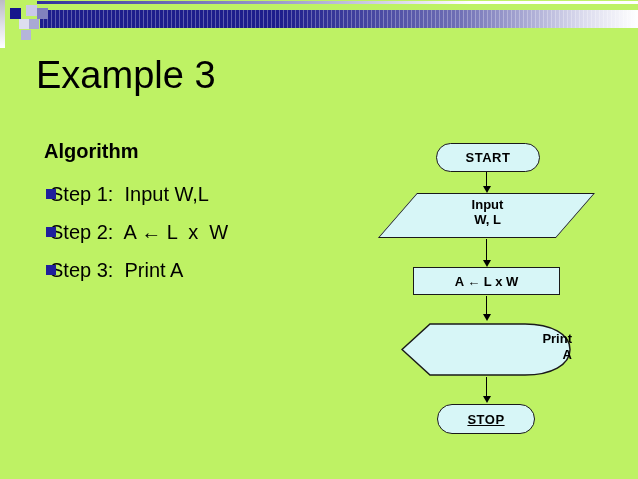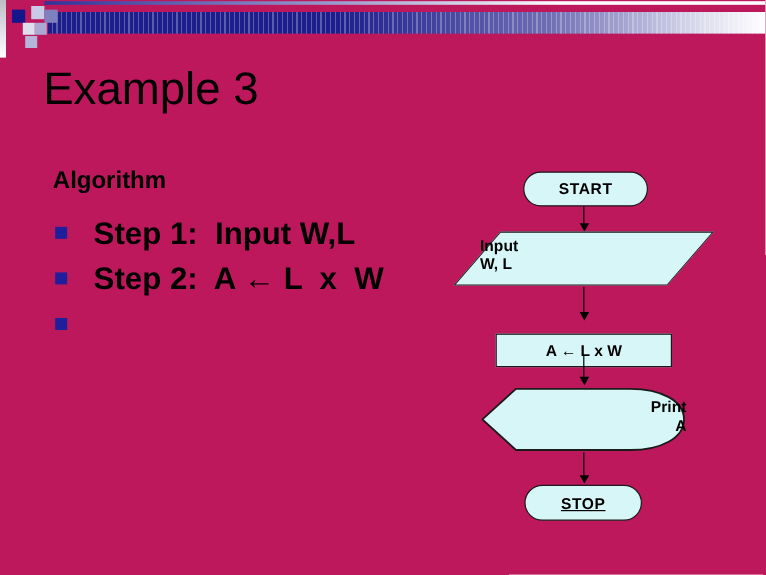--- a/index.html
+++ b/index.html
@@ -1,17 +1,17 @@
 <!DOCTYPE html>
 <html><head>
 <meta charset="utf-8">
 <style>
   html,body{margin:0;padding:0;background:#fff;}
   .slide{
-    position:relative;width:638px;height:479px;background:#be185d;overflow:hidden;
+    position:relative;width:638px;height:479px;background:#bef264;overflow:hidden;
     font-family:"Liberation Sans",sans-serif;color:#000;
   }
   
   .deco-left-band{position:absolute;left:0;top:0;width:5px;height:48px;
     background:linear-gradient(180deg,#bcbcc4 0%,#e2e2ea 55%,#ffffff 100%);}
   .deco-thin-bar{position:absolute;left:37px;top:1px;width:601px;height:3px;
     background:linear-gradient(90deg,#31319b 0%,#9a9acb 40%,#ffffff 72%);}
   .deco-main-bar{position:absolute;left:40px;top:10px;width:598px;height:18px;
     background-image:
       repeating-linear-gradient(90deg,rgba(255,255,255,0) 0px,rgba(255,255,255,0) 3px,rgba(255,255,255,0.28) 3px,rgba(255,255,255,0.28) 4px),
@@ -22,32 +22,32 @@
   .sq3{left:37px;top:8px;width:11px;height:11px;background:#8080be;}
   .sq4{left:19px;top:19px;width:10px;height:10px;background:#dedeef;}
   .sq5{left:29px;top:19px;width:10px;height:10px;background:#a9a9d4;}
   .sq6{left:21px;top:30px;width:10px;height:10px;background:#b5b5da;}
   
   .title{position:absolute;left:36px;top:53px;font-size:38px;line-height:44px;color:#000;}
   .body-heading{position:absolute;left:44px;top:135px;font-size:20px;line-height:32px;font-weight:bold;}
   .bullet-row{position:absolute;left:46px;height:36px;}
   .bullet-row.r1{top:177px;} .bullet-row.r2{top:215px;} .bullet-row.r3{top:253px;}
   .bullet-sq{position:absolute;left:0;top:12px;width:10px;height:10px;background:#1f1f9c;}
-  .bullet-text{display:inline-block;margin-left:32px;font-size:26px;line-height:34px;white-space:pre;font-weight:bold;}
+  .bullet-text{display:inline-block;margin-left:4px;font-size:20px;line-height:34px;white-space:pre;}
   
   .shape{position:absolute;background:#d7f6f7;border:1.5px solid #1a1a1a;box-sizing:border-box;
     display:flex;align-items:center;justify-content:center;
     font-weight:bold;font-size:13px;color:#000;text-align:right;}
   .fc-start{left:436px;top:143px;width:104px;height:29px;border-radius:14.5px;letter-spacing:0.5px;}
   .fc-stop{left:437px;top:404px;width:98px;height:30px;border-radius:15px;letter-spacing:0.5px;text-decoration:underline;}
-  .fc-process{left:413px;top:267px;width:147px;height:28px;margin-top:11px;}
+  .fc-process{left:413px;top:267px;width:147px;height:28px;}
   .fc-para{position:absolute;left:417px;top:193px;width:178px;height:45px;
     background:#d7f6f7;border:1.5px solid #1a1a1a;box-sizing:border-box;
     transform:skewX(-41deg);transform-origin:0 0;}
-  .fc-para-text{position:absolute;left:400px;top:197px;width:175px;text-align:left;
+  .fc-para-text{position:absolute;left:400px;top:197px;width:175px;text-align:center;
     font-weight:bold;font-size:13px;line-height:15px;}
   .fc-display-svg{position:absolute;left:401px;top:322px;width:171px;height:55px;}
   .fc-display-text{position:absolute;left:401px;top:331px;width:171px;text-align:right;
     font-weight:bold;font-size:13px;line-height:15.5px;}
   .flow-line{position:absolute;width:1.2px;background:#000;}
   .fl1{left:486px;top:172px;height:14px;}
   .fl2{left:486px;top:239px;height:21px;}
   .fl3{left:486px;top:296px;height:19px;}
   .fl4{left:486px;top:377px;height:20px;}
   .flow-head{position:absolute;width:0;height:0;
@@ -78,20 +78,21 @@
   <div class="bullet-row r1">
     <span class="bullet-sq"></span>
     <span class="bullet-text">Step 1:  Input W,L</span>
   </div>
   <div class="bullet-row r2">
     <span class="bullet-sq"></span>
     <span class="bullet-text">Step 2:  A ← L  x  W</span>
   </div>
   <div class="bullet-row r3">
     <span class="bullet-sq"></span>
+    <span class="bullet-text">Step 3:  Print A</span>
   </div>
 
   <div class="shape fc-start">
     <span>START</span>
   </div>
 
   <div class="flow-line fl1"></div>
   <div class="flow-head fh1"></div>
 
   <div class="fc-para"></div>

